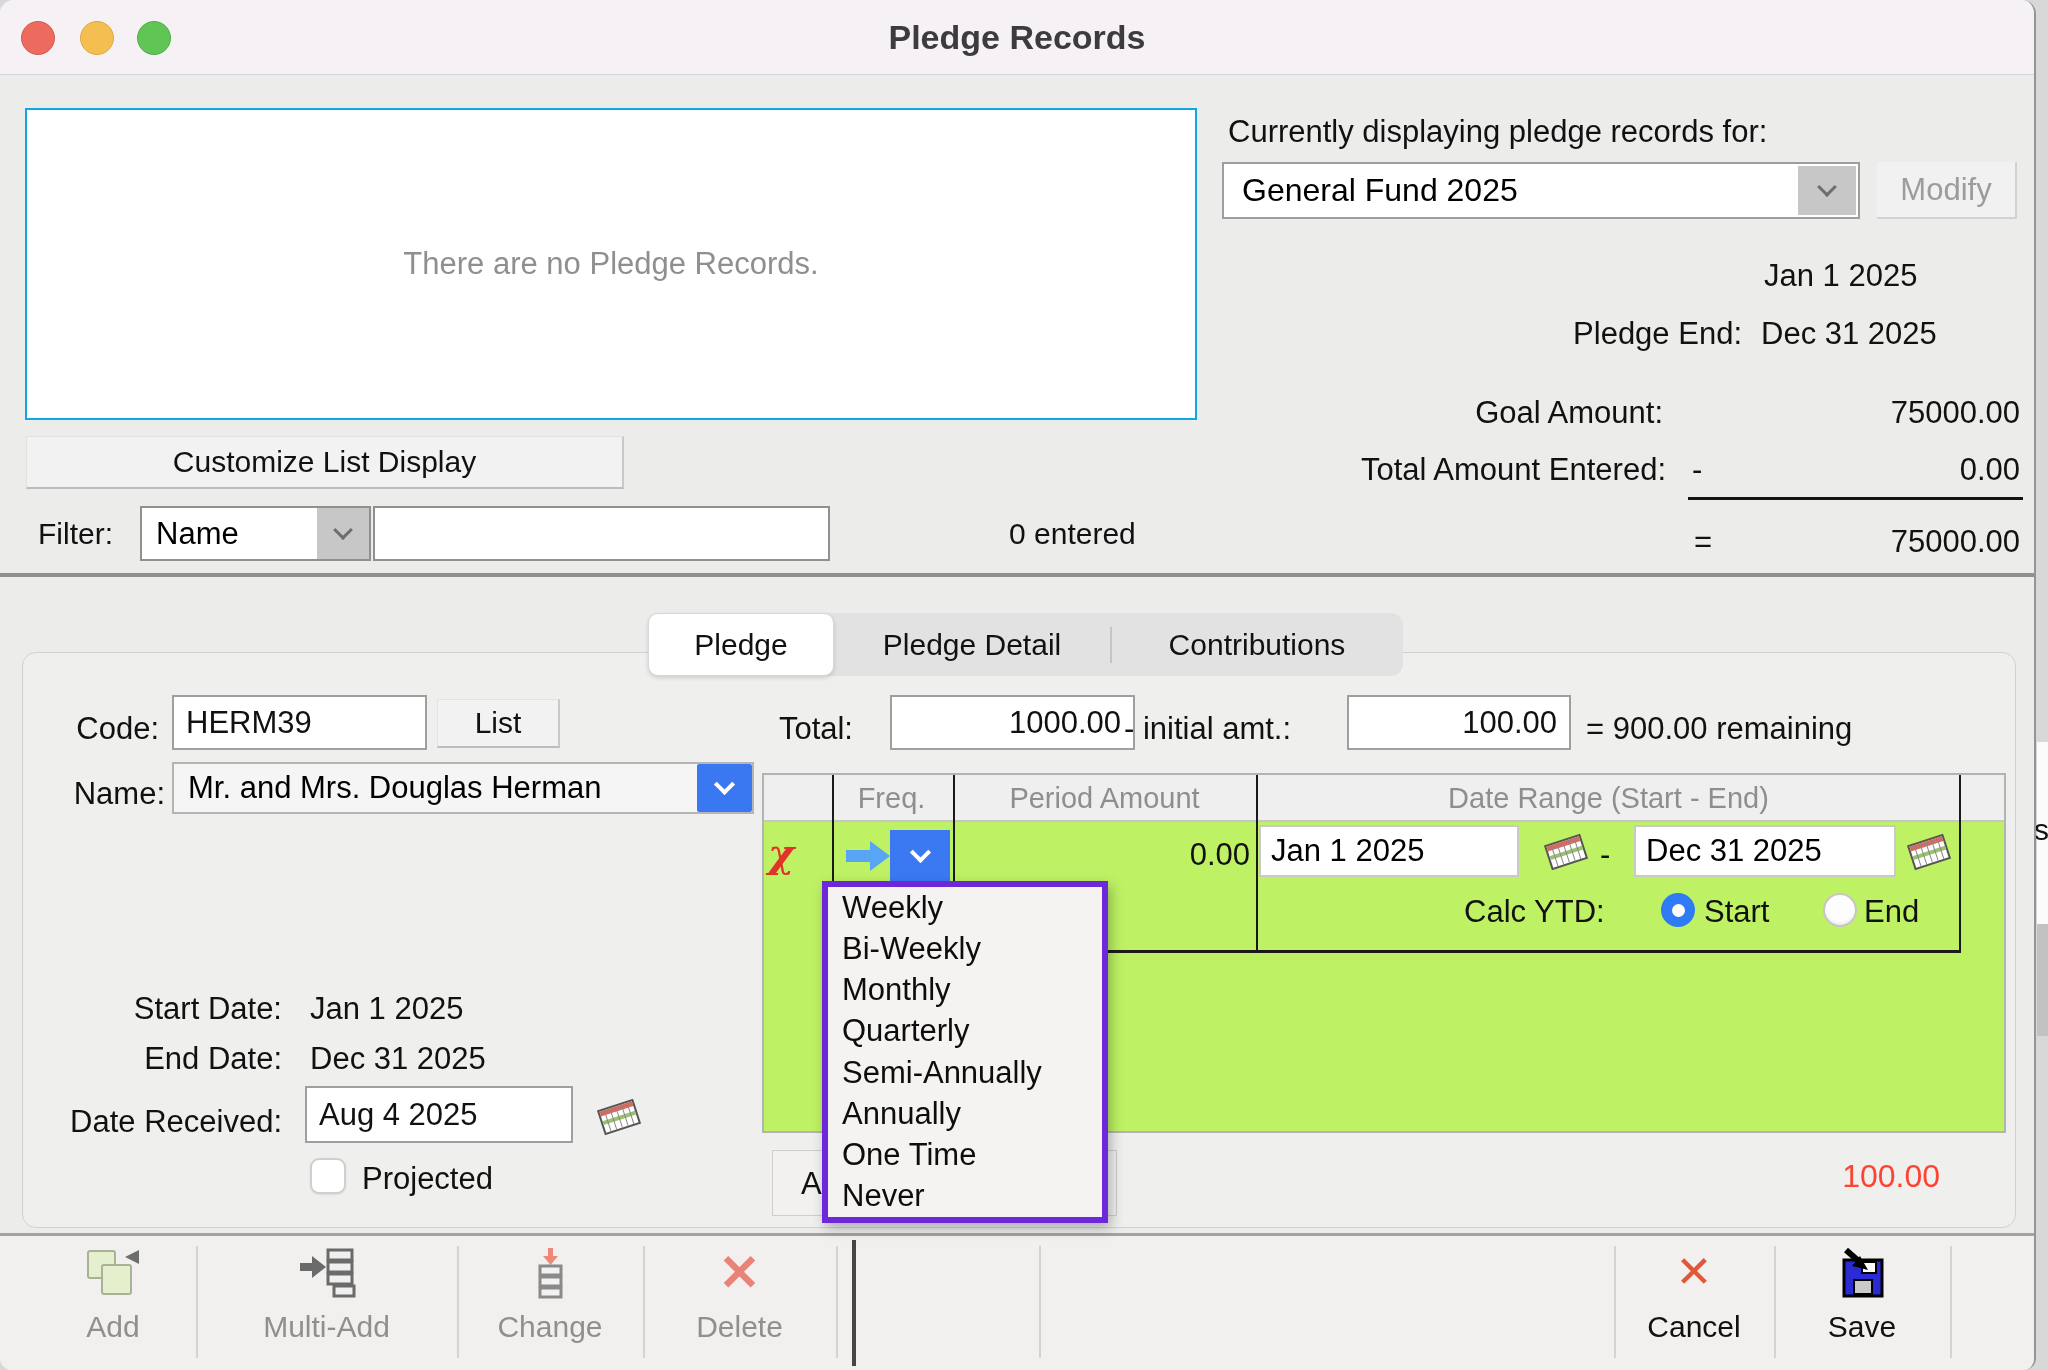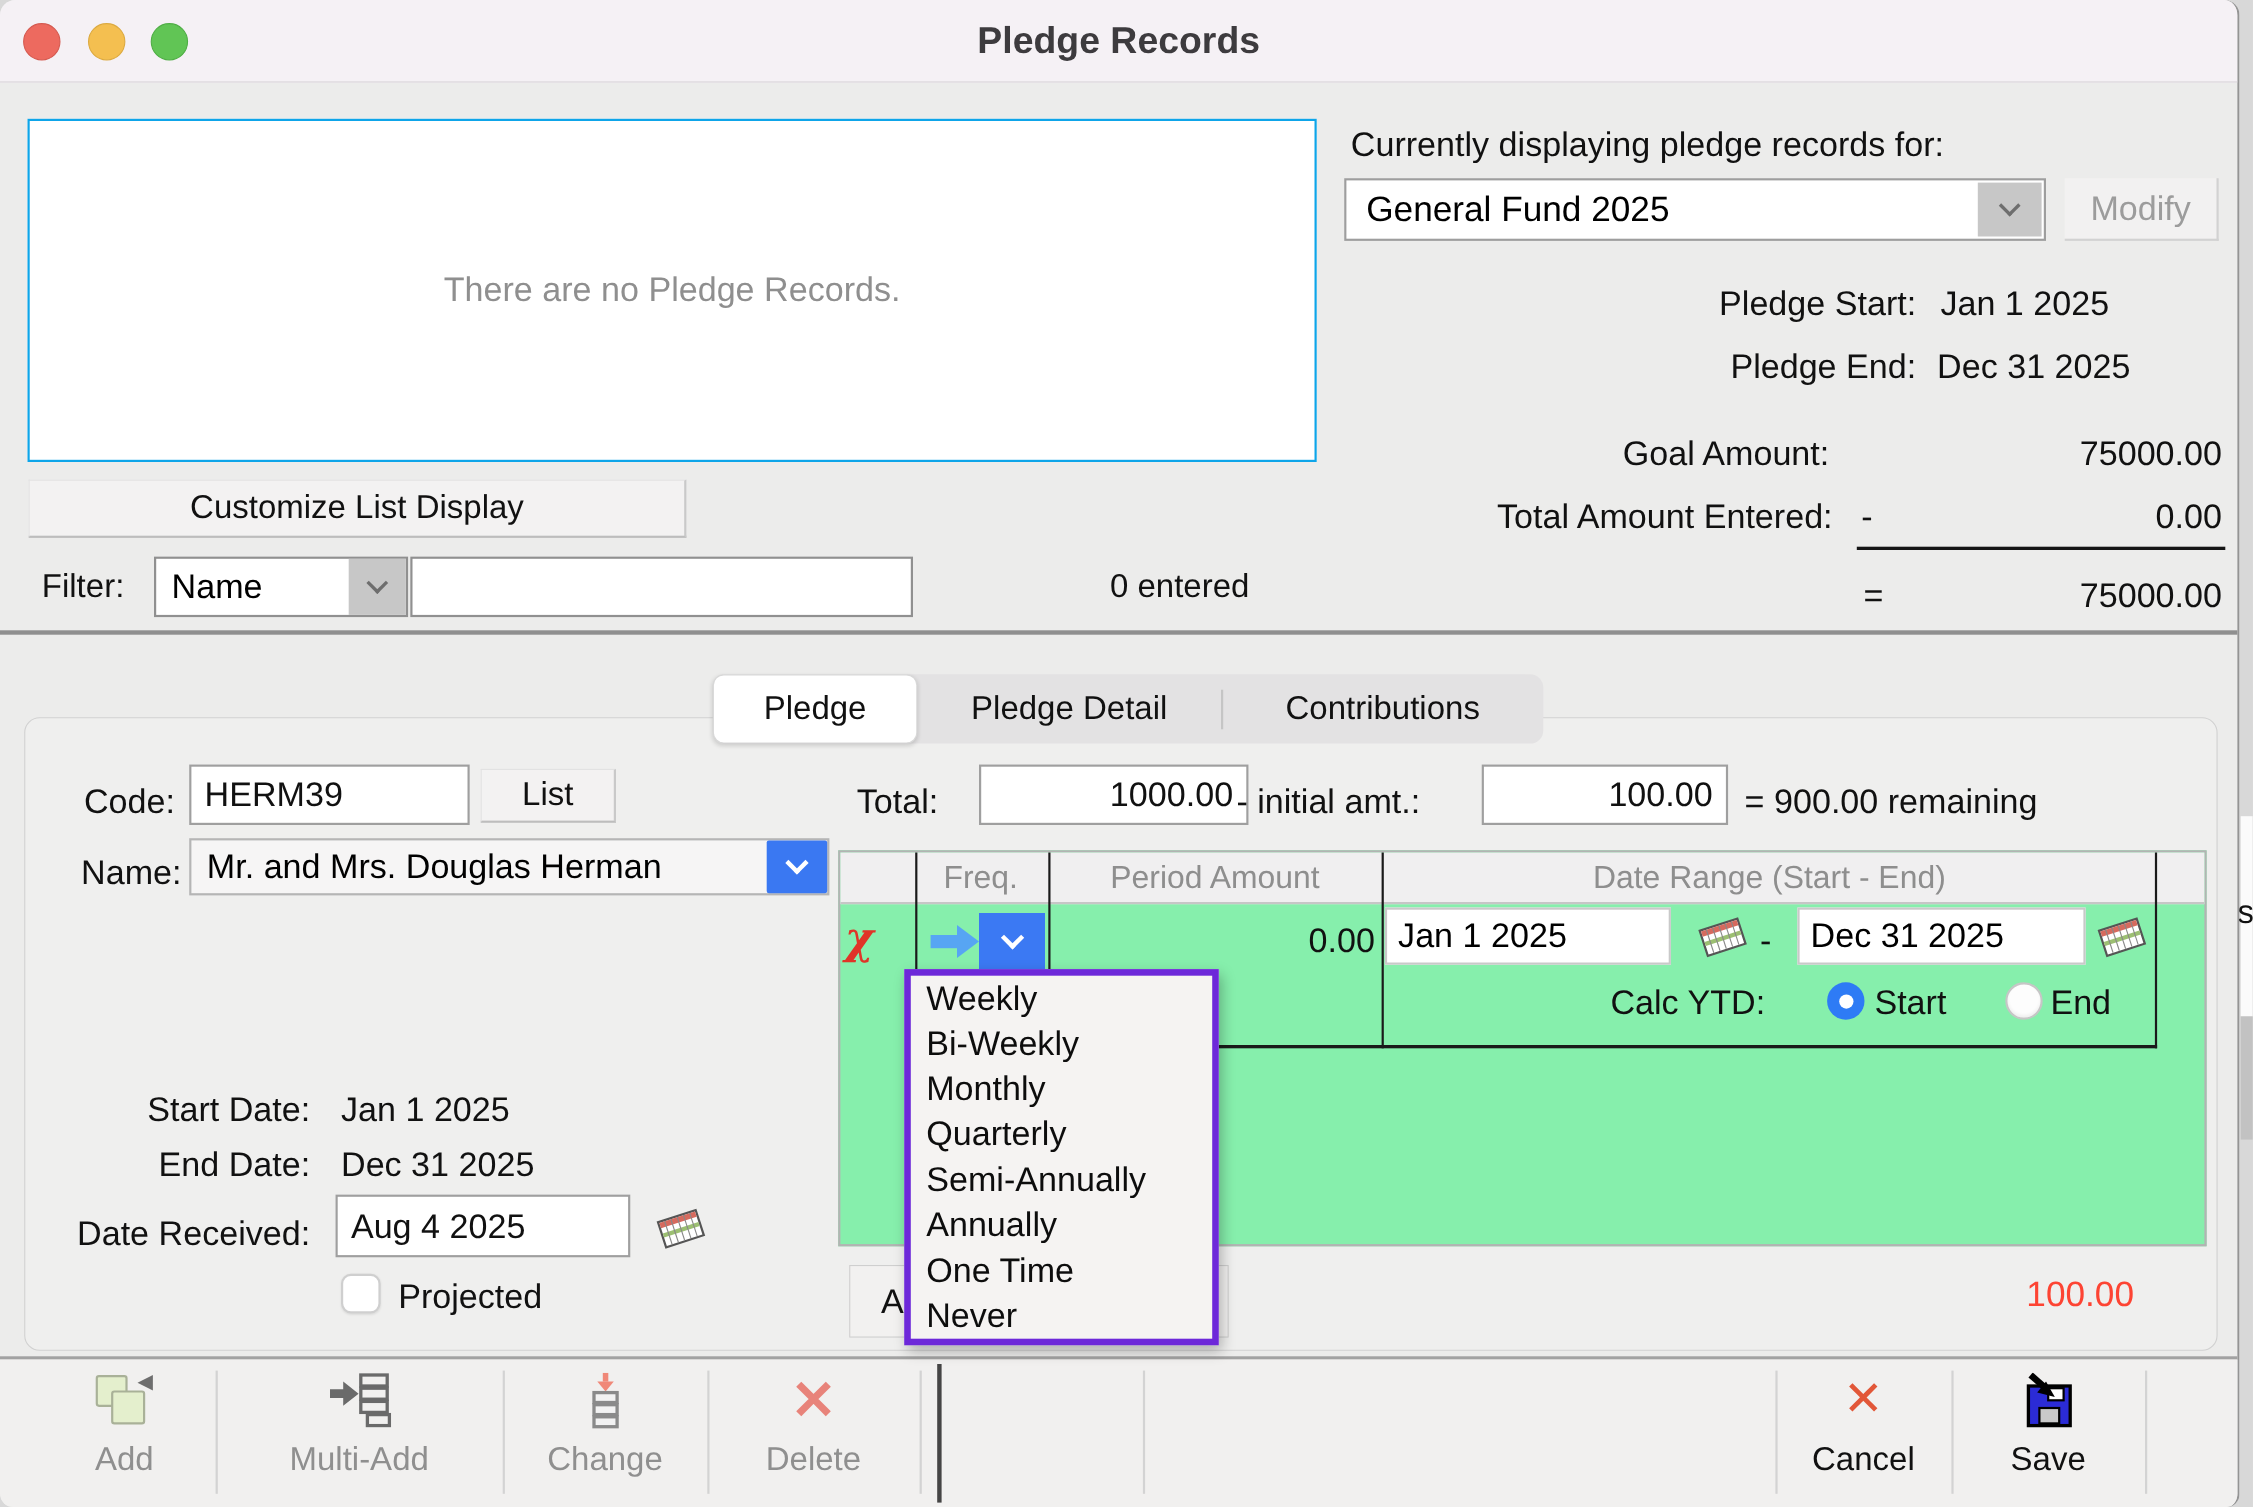--- a/index.html
+++ b/index.html
@@ -29,21 +29,21 @@
               font-size:30px; color:#111; }
   .dd-btn { background:#c7c7c7; display:flex; align-items:center; justify-content:center; }
   .chev-gray { width:14px; height:14px; border-right:3px solid #6e6e6e; border-bottom:3px solid #6e6e6e;
                transform:rotate(45deg); margin-top:-7px; }
   .chev-white { width:15px; height:15px; border-right:4px solid #fff; border-bottom:4px solid #fff;
                 transform:rotate(45deg); margin-top:-8px; }
   .vline-black { position:absolute; width:2px; background:#1a1a1a; }
   .sep-light { position:absolute; top:10px; width:2px; height:112px; background:#d3d3d3; }
   
   #schedule-table { position:absolute; left:762px; top:773px; width:1244px; height:360px;
-    background:#86efac; border:2px solid #b3b3b3; }
+    background:#bef264; border:2px solid #b3b3b3; }
   #schedule-header { position:absolute; left:0; top:0; width:1240px; height:47px;
     background:#f0eff0; border-bottom:2px solid #c6c6c6; }
   .hdr-lbl { position:absolute; top:7px; font-size:29px; color:#8e8e8e; text-align:center; }
   
   #freq-menu { position:absolute; left:822px; top:881px; width:286px; height:342px;
     background:#f5f3f2; border:6px solid #6d28d9; box-shadow:3px 5px 12px rgba(0,0,0,0.28);
     z-index:20; display:flex; flex-direction:column; }
   .menu-item { height:42.75px; display:flex; align-items:center; padding-left:14px;
     font-size:31px; color:#0d0d0d; }
   
@@ -115,21 +115,20 @@
       <span class="chev-gray"></span>
     </div>
   </div>
 
   <div class="abs" style="left:1877px; top:162px; width:140px; height:57px; background:#f2f1f1;
               border-right:2px solid #d2d2d2; border-bottom:2px solid #d2d2d2;
               display:flex; align-items:center; justify-content:center;">
     <span style="font-size:31px; color:#9c9c9c;">Modify</span>
   </div>
 
-  <div class="abs t31 right" style="left:1360px; top:257px; width:382px;">Pledge Start:</div>
   <div class="abs t31" style="left:1764px; top:257px;">Jan 1 2025</div>
 
   <div class="abs t31 right" style="left:1360px; top:315px; width:382px;">Pledge End:</div>
   <div class="abs t31" style="left:1761px; top:315px;">Dec 31 2025</div>
 
   <div class="abs t31 right" style="left:1300px; top:394px; width:363px;">Goal Amount:</div>
   <div class="abs t31 right" style="left:1820px; top:394px; width:200px;">75000.00</div>
 
   <div class="abs t31 right" style="left:1280px; top:451px; width:386px;">Total Amount Entered:</div>
   <div class="abs t31" style="left:1692px; top:451px;">-</div>

